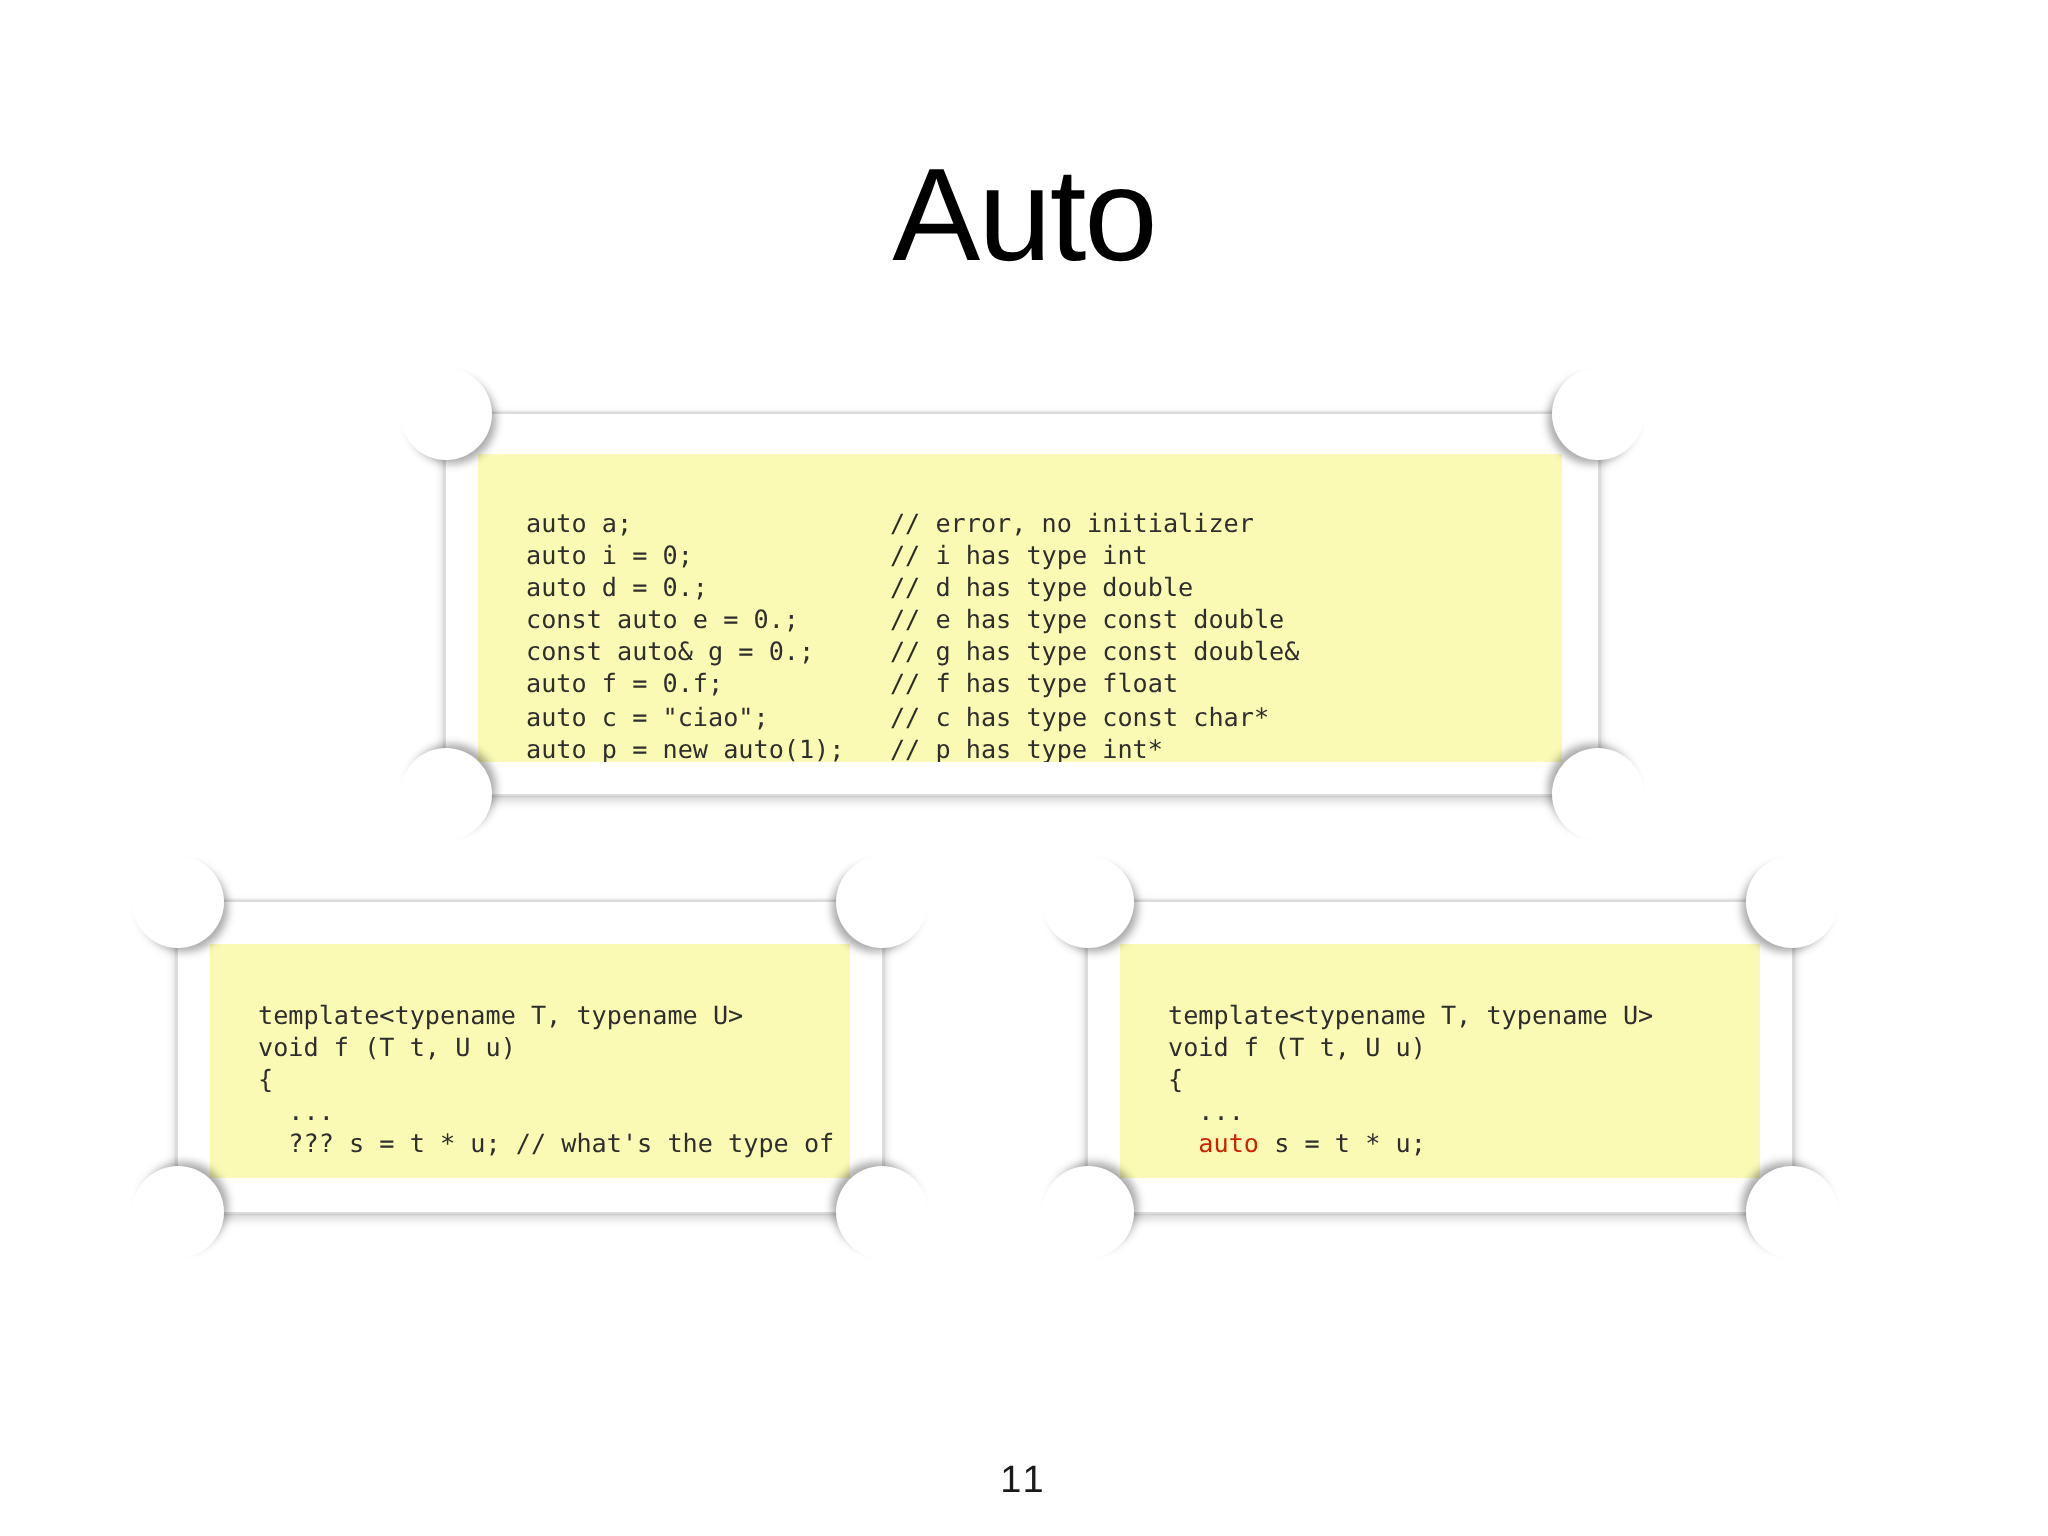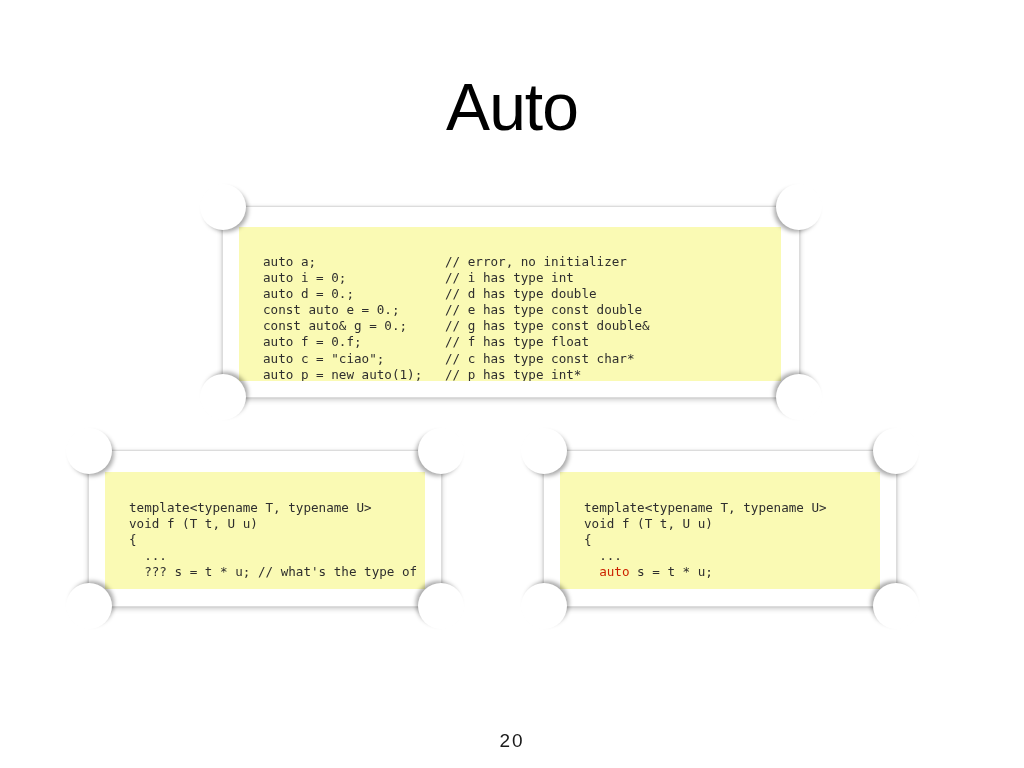--- a/index.html
+++ b/index.html
@@ -141,13 +141,13 @@
   </span><span class="kw-auto">auto</span><span> s = t * u;
   ...
 }</span></div>
   </div>
   <div class="corner tl"></div>
   <div class="corner tr"></div>
   <div class="corner bl"></div>
   <div class="corner br"></div>
 </div>
 
-<div class="page-number">20</div>
+<div class="page-number">11</div>
 
 </body></html>

